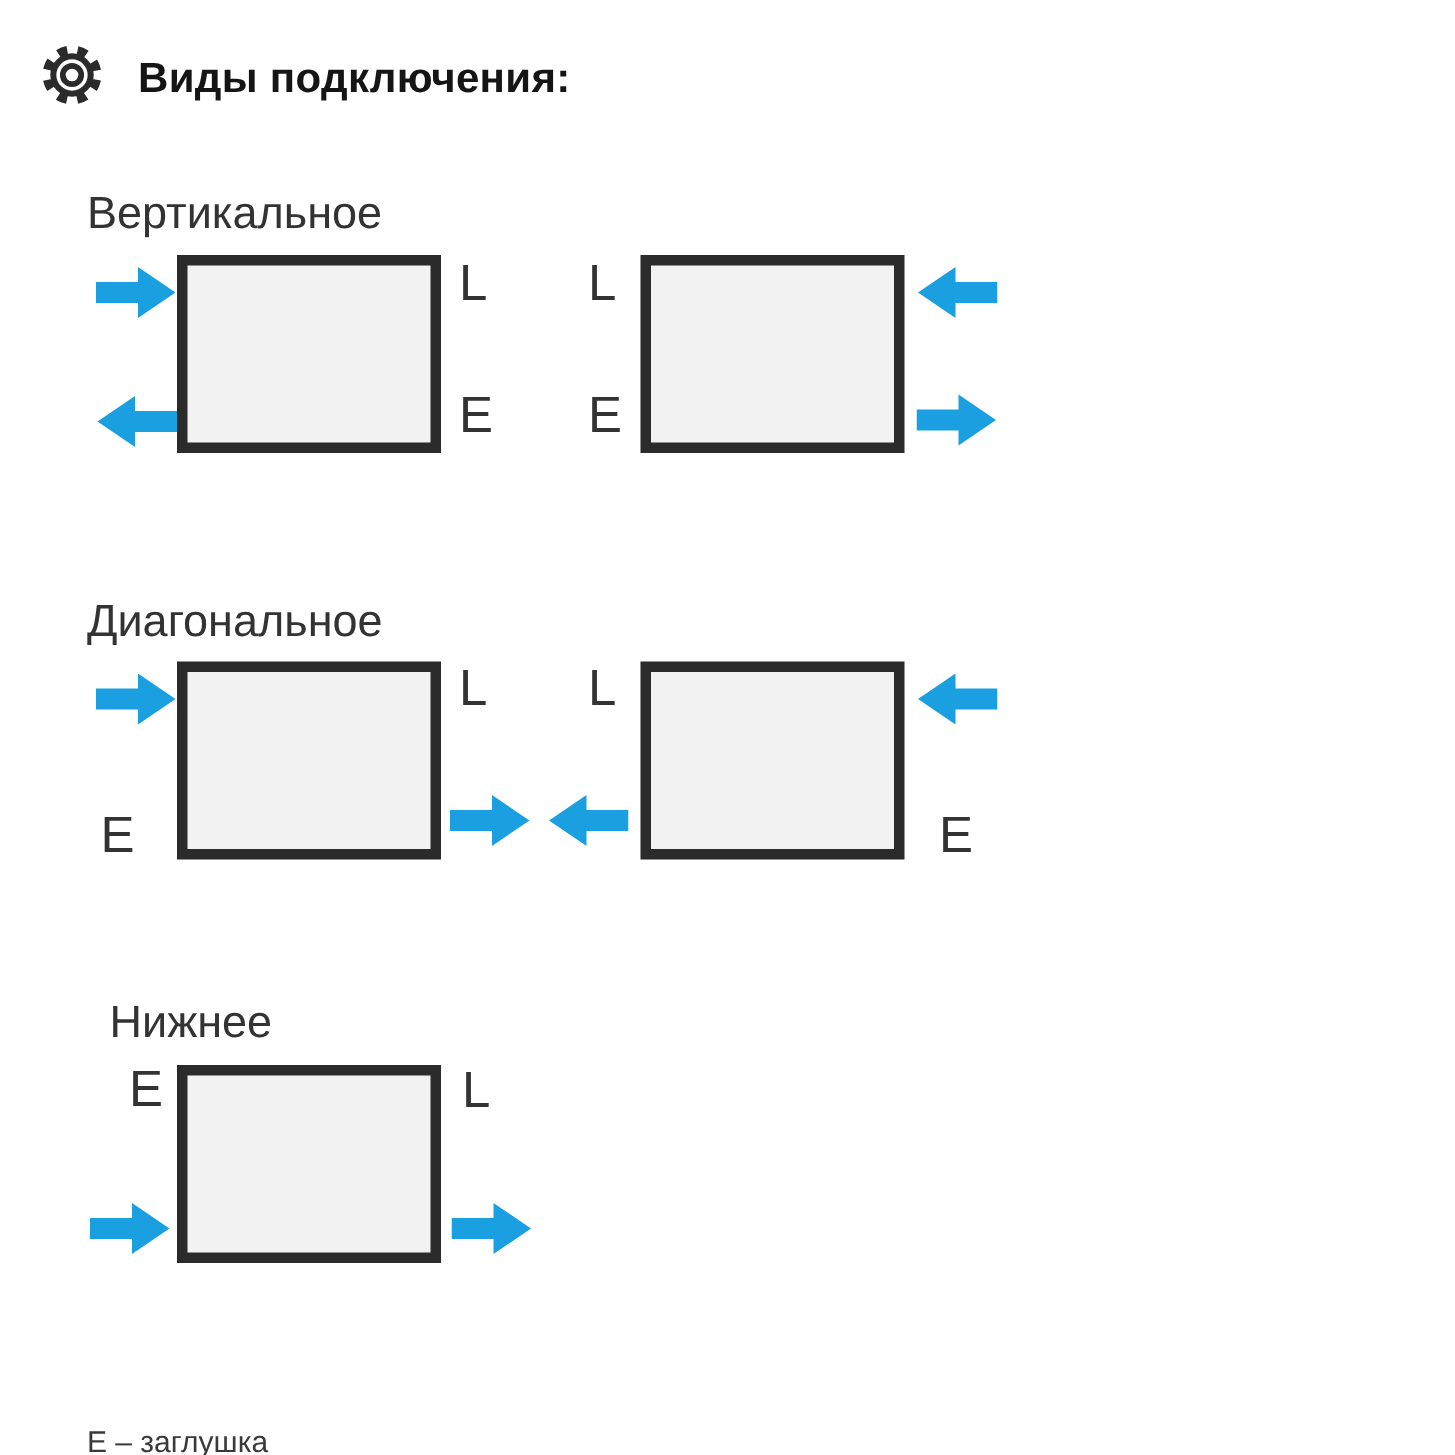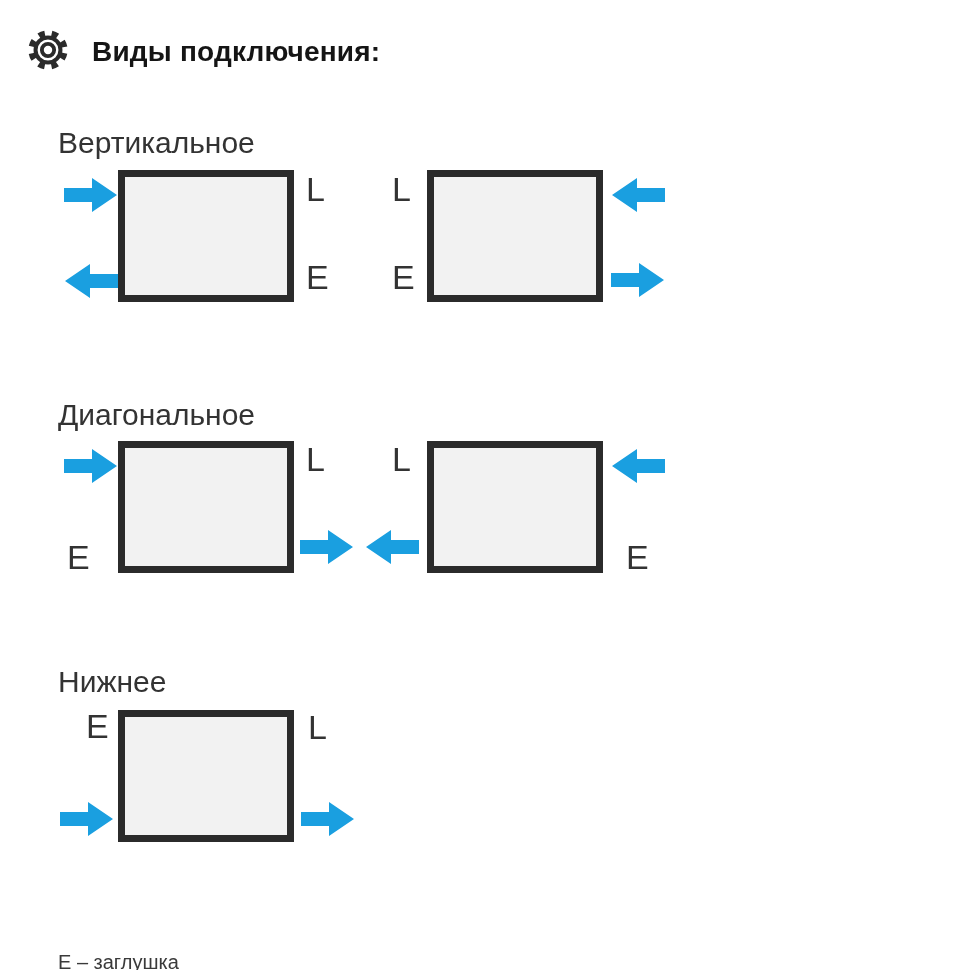--- a/index.html
+++ b/index.html
@@ -98,21 +98,21 @@
   <svg class="abs arrow left" style="left:365px;top:529px" viewBox="0 0 54 36">
     <polygon points="0,11 28,11 28,1 53,18 28,35 28,25 0,25" fill="#1A9FE0"></polygon>
   </svg>
   <div class="abs port" style="left:392px;top:442px">L</div>
   <div class="abs radiator" style="left:427px;top:441px"></div>
   <svg class="abs arrow left" style="left:611px;top:448px" viewBox="0 0 54 36">
     <polygon points="0,11 28,11 28,1 53,18 28,35 28,25 0,25" fill="#1A9FE0"></polygon>
   </svg>
   <div class="abs port" style="left:626px;top:540px">E</div>
 
-  <div class="abs section-title" style="left:58px;top:665px">Нижнее</div>
+  <div class="abs section-title" style="left:73px;top:665px">Нижнее</div>
 
   <div class="abs port" style="left:86px;top:709px">E</div>
   <div class="abs radiator" style="left:118px;top:710px"></div>
   <div class="abs port" style="left:308px;top:710px">L</div>
   <svg class="abs arrow" style="left:60px;top:801px" viewBox="0 0 54 36">
     <polygon points="0,11 28,11 28,1 53,18 28,35 28,25 0,25" fill="#1A9FE0"></polygon>
   </svg>
   <svg class="abs arrow" style="left:301px;top:801px" viewBox="0 0 54 36">
     <polygon points="0,11 28,11 28,1 53,18 28,35 28,25 0,25" fill="#1A9FE0"></polygon>
   </svg>

